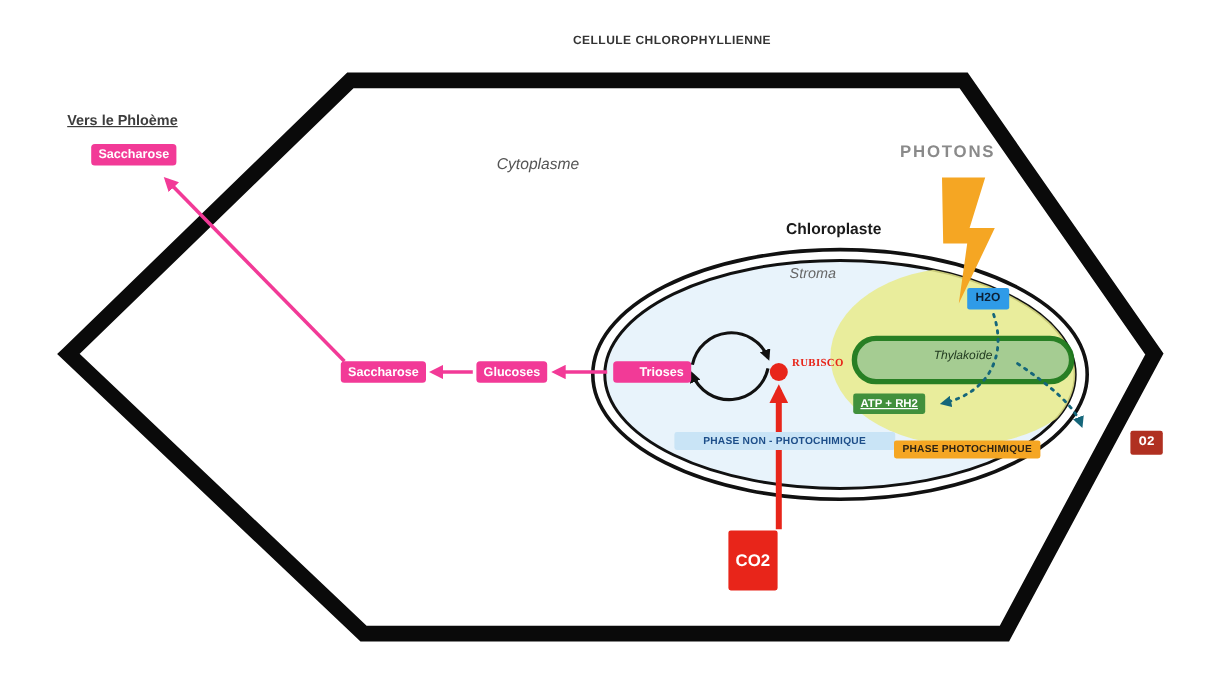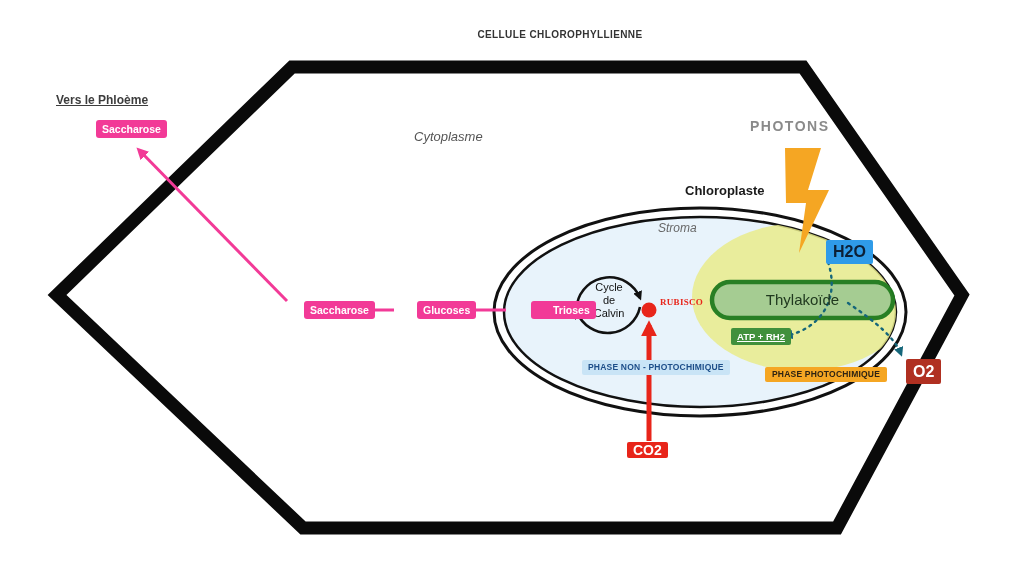--- a/index.html
+++ b/index.html
@@ -10,40 +10,40 @@
   }
   svg{position:absolute;left:0;top:0;}
   .abs{position:absolute;}
   .title{
     left:450px;top:29px;width:220px;text-align:center;
     font-size:10px;font-weight:bold;color:#333;letter-spacing:.4px;
   }
   .vers{left:56px;top:93px;font-size:12px;font-weight:bold;color:#3d3d3d;text-decoration:underline;}
   .cyto{left:395px;top:129px;font-size:13px;font-style:italic;color:#555;margin-left:19px;}
   .photons{left:750px;top:118px;font-size:14px;font-weight:600;color:#8a8a8a;letter-spacing:1.5px;}
-  .chloro{left:685px;top:183px;font-size:13px;font-weight:bold;color:#1a1a1a;}
+  .chloro{left:655px;top:183px;font-size:13px;font-weight:bold;color:#1a1a1a;}
   .stroma{left:658px;top:221px;font-size:12px;font-style:italic;color:#666;}
-  .thyla{left:712px;top:291px;width:181px;text-align:center;font-size:15px;color:#20391f;font-weight:500;}
+  .thyla{left:712px;top:291px;width:181px;text-align:center;font-size:10px;font-style:italic;color:#20391f;font-weight:500;}
   .cycle{left:576px;top:281px;width:66px;text-align:center;font-size:11px;color:#111;line-height:1.2;white-space:pre-line;}
   .rubisco{left:660px;top:297px;font-size:9px;font-weight:bold;color:#E8251A;letter-spacing:.3px;font-family:Liberation Serif, serif;}
   .badge{
     position:absolute;display:inline-block;border-radius:3px;
-    font-weight:bold;color:#fff;line-height:1;white-space:nowrap;margin-left:20px;
+    font-weight:bold;color:#fff;line-height:1;white-space:nowrap;
   }
   .b-pink{background:#F23A97;font-size:10.5px;padding:3.5px 6px;}
   .b-sacc-top{left:76px;top:120px;}
   .b-sacc{left:284px;top:301px;}
   .b-gluc{left:397px;top:301px;}
   .b-trio{left:511px;top:301px;padding-left:22px;}
-  .b-h2o{left:806px;top:240px;background:#2F9BE8;color:#0c2036;font-size:16px;padding:4px 7px;border-radius:2px;}
+  .b-h2o{left:806px;top:240px;background:#2F9BE8;color:#0c2036;font-size:10px;padding:4px 7px;border-radius:2px;}
   .b-atp{left:711px;top:328px;background:#41903C;font-size:9.5px;padding:3.5px 6px;border-radius:2px;text-decoration:underline;}
-  .b-pnp{left:562px;top:360px;background:#C9E4F6;color:#1d4e89;font-size:8.5px;padding:3px 6px;border-radius:2px;letter-spacing:.2px;}
+  .b-pnp{left:562px;top:360px;background:#C9E4F6;color:#1d4e89;font-size:8.5px;padding:3px 24px;border-radius:2px;letter-spacing:.2px;}
   .b-pp{left:745px;top:367px;background:#F5A623;color:#2e2313;font-size:8.5px;padding:3px 7px;border-radius:2px;letter-spacing:.2px;text-align:right;}
-  .b-o2{left:886px;top:359px;background:#B03021;font-size:16px;padding:4.5px 7px;border-radius:2px;}
-  .b-co2{left:607px;top:442px;background:#E8251A;font-size:14px;padding:1px 6px;border-radius:2px;}
+  .b-o2{left:942px;top:359px;background:#B03021;font-size:11px;padding:4.5px 7px;border-radius:2px;font-family:Liberation Mono, monospace;}
+  .b-co2{left:607px;top:442px;background:#E8251A;font-size:14px;padding:18px 6px;border-radius:2px;}
 </style>
 </head>
 <body>
 
 <div class="stage">
 
   <svg width="1024" height="565" viewBox="0 0 1024 565">
     <defs>
       <marker id="mpink" viewBox="0 0 10 10" refX="7" refY="5" markerWidth="4" markerHeight="4" orient="auto">
         <path d="M0,0 L10,5 L0,10 Z" fill="#F23A97"></path>
@@ -90,23 +90,20 @@
     <path d="M 848,303 C 876,322 895,338 901,354" fill="none" stroke="#15667A" stroke-width="2.4" stroke-dasharray="2 5" stroke-linecap="round" marker-end="url(#mteal)"></path>
   </svg>
 
   <div class="abs title">CELLULE CHLOROPHYLLIENNE</div>
   <div class="abs vers">Vers le Phloème</div>
   <div class="abs cyto">Cytoplasme</div>
   <div class="abs photons">PHOTONS</div>
   <div class="abs chloro">Chloroplaste</div>
   <div class="abs stroma">Stroma</div>
   <div class="abs thyla">Thylakoïde</div>
-  <div class="abs cycle">Cycle
-de
-Calvin</div>
   <div class="abs rubisco">RUBISCO</div>
 
   <span class="badge b-pink b-sacc-top">Saccharose</span>
   <span class="badge b-pink b-sacc">Saccharose</span>
   <span class="badge b-pink b-gluc">Glucoses</span>
   <span class="badge b-pink b-trio">Trioses</span>
   <span class="badge b-h2o">H2O</span>
   <span class="badge b-atp">ATP + RH2</span>
   <span class="badge b-pnp">PHASE NON - PHOTOCHIMIQUE</span>
   <span class="badge b-pp">PHASE PHOTOCHIMIQUE</span>

